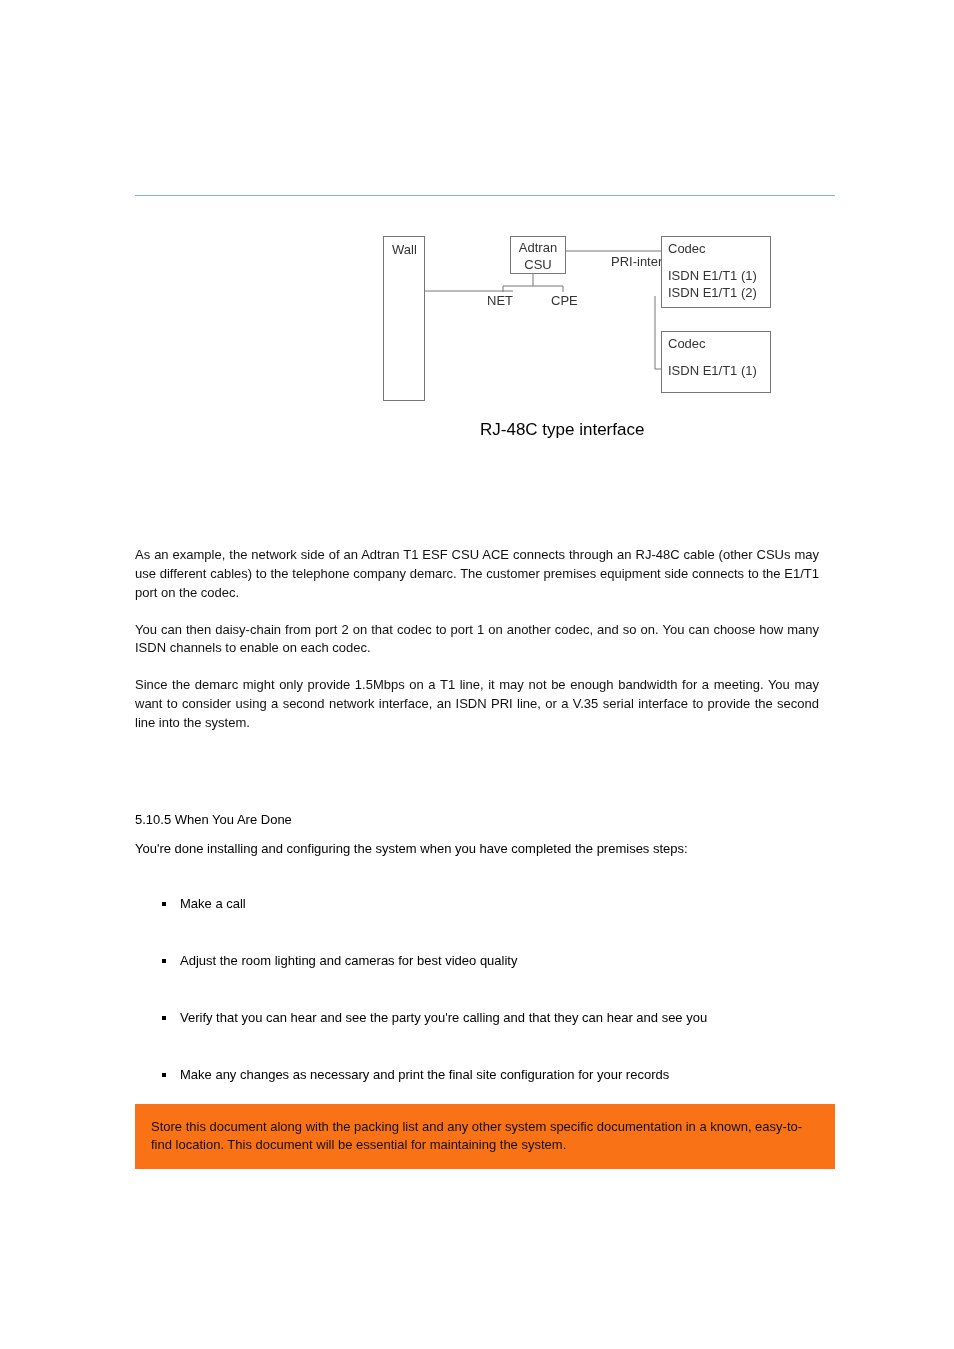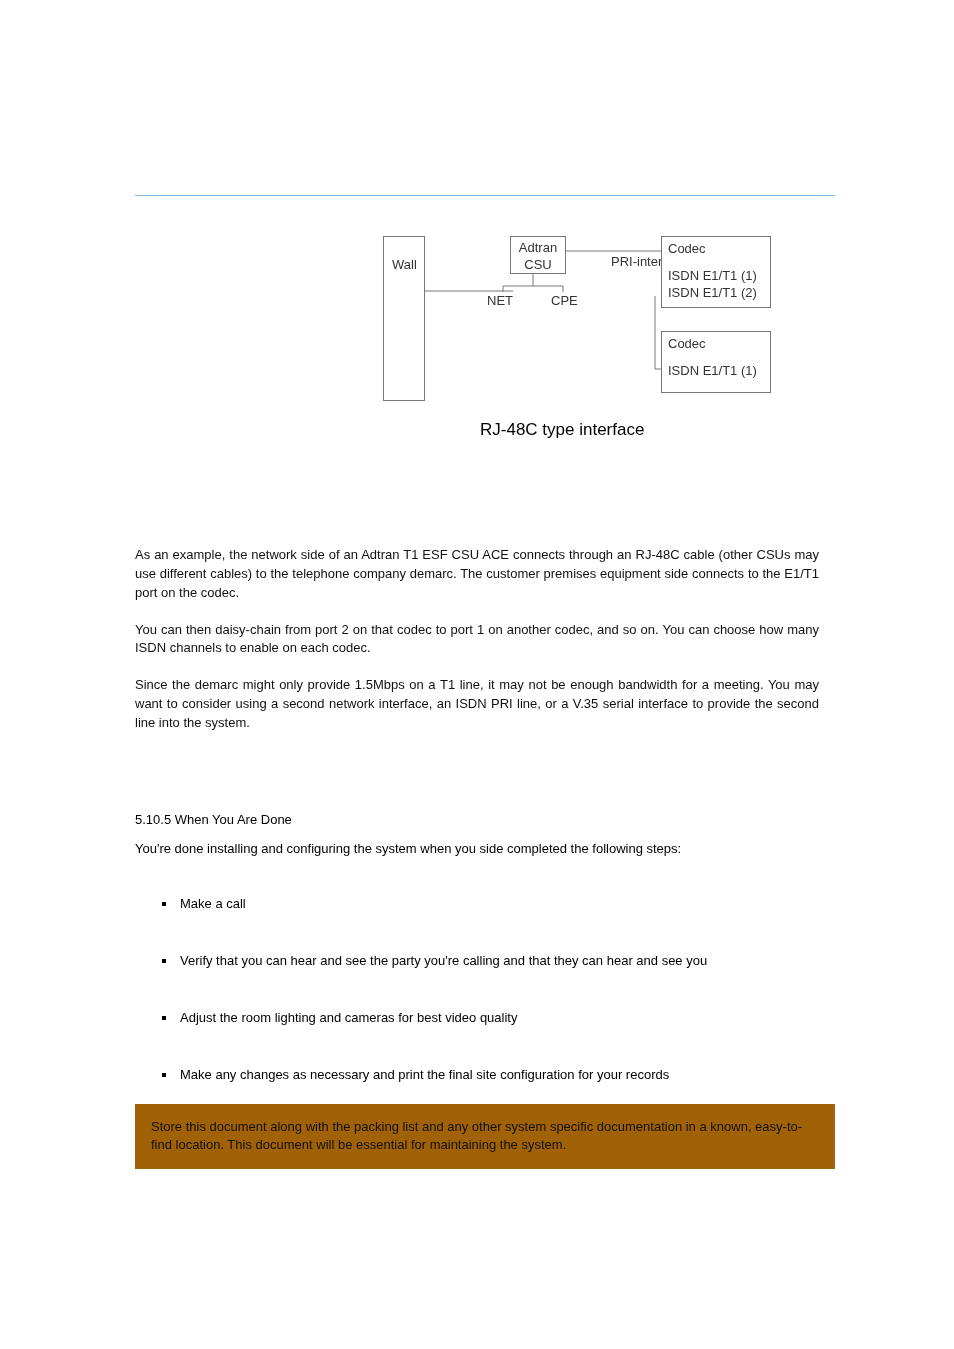--- a/index.html
+++ b/index.html
@@ -43,21 +43,21 @@
     top: 0;
     width: 400px;
     height: 210px;
     font-size: 13px;
     color: #333;
   }
   .diagram .box {
     position: absolute;
     border: 1px solid #777;
     box-sizing: border-box;
-    padding: 20px 8px;
+    padding: 5px 8px;
     font-size: 13px;
     line-height: 1.3;
     background: #fff;
   }
   .diagram .label {
     position: absolute;
     font-size: 13px;
     color: #333;
     white-space: nowrap;
   }
@@ -103,21 +103,21 @@
     position: absolute;
     left: 27px;
     top: 8px;
     width: 4px;
     height: 4px;
     background: #000;
   }
 
   
   .notebox {
-    background: #a16207;
+    background: #f97316;
     box-sizing: border-box;
     padding: 14px 16px 14px 16px;
     font-size: 13px;
     line-height: 1.45;
     margin-top: 4px;
   }
 
   .notebox .para {
     margin-bottom: 0;
     text-align: left;
@@ -179,26 +179,26 @@
       <div class="label" style="position:absolute; left:345px; top:184px; font-size:17px;">RJ-48C type interface</div>
     </div>
 
     <p class="para">As an example, the network side of an Adtran T1 ESF CSU ACE connects through an RJ-48C cable (other CSUs may use different cables) to the telephone company demarc. The customer premises equipment side connects to the E1/T1 port on the codec.</p>
     <p class="para">You can then daisy-chain from port 2 on that codec to port 1 on another codec, and so on. You can choose how many ISDN channels to enable on each codec.</p>
     <p class="para">Since the demarc might only provide 1.5Mbps on a T1 line, it may not be enough bandwidth for a meeting. You may want to consider using a second network interface, an ISDN PRI line, or a V.35 serial interface to provide the second line into the system.</p>
 
     <div style="height:60px;"></div>
 
     <p class="para2">5.10.5 When You Are Done</p>
-    <p class="para2">You're done installing and configuring the system when you side completed the following steps:</p>
+    <p class="para2">You're done installing and configuring the system when you have completed the premises steps:</p>
 
     <ul class="bullets">
       <li><span>Make a call</span></li>
+      <li><span>Adjust the room lighting and cameras for best video quality</span></li>
       <li><span>Verify that you can hear and see the party you're calling and that they can hear and see you</span></li>
-      <li><span>Adjust the room lighting and cameras for best video quality</span></li>
       <li><span>Make any changes as necessary and print the final site configuration for your records</span></li>
     </ul>
 
     <div class="notebox">
       <p class="para">Store this document along with the packing list and any other system specific documentation in a known, easy-to-find location. This document will be essential for maintaining the system.</p>
     </div>
 
   </div>
 </div>
 

